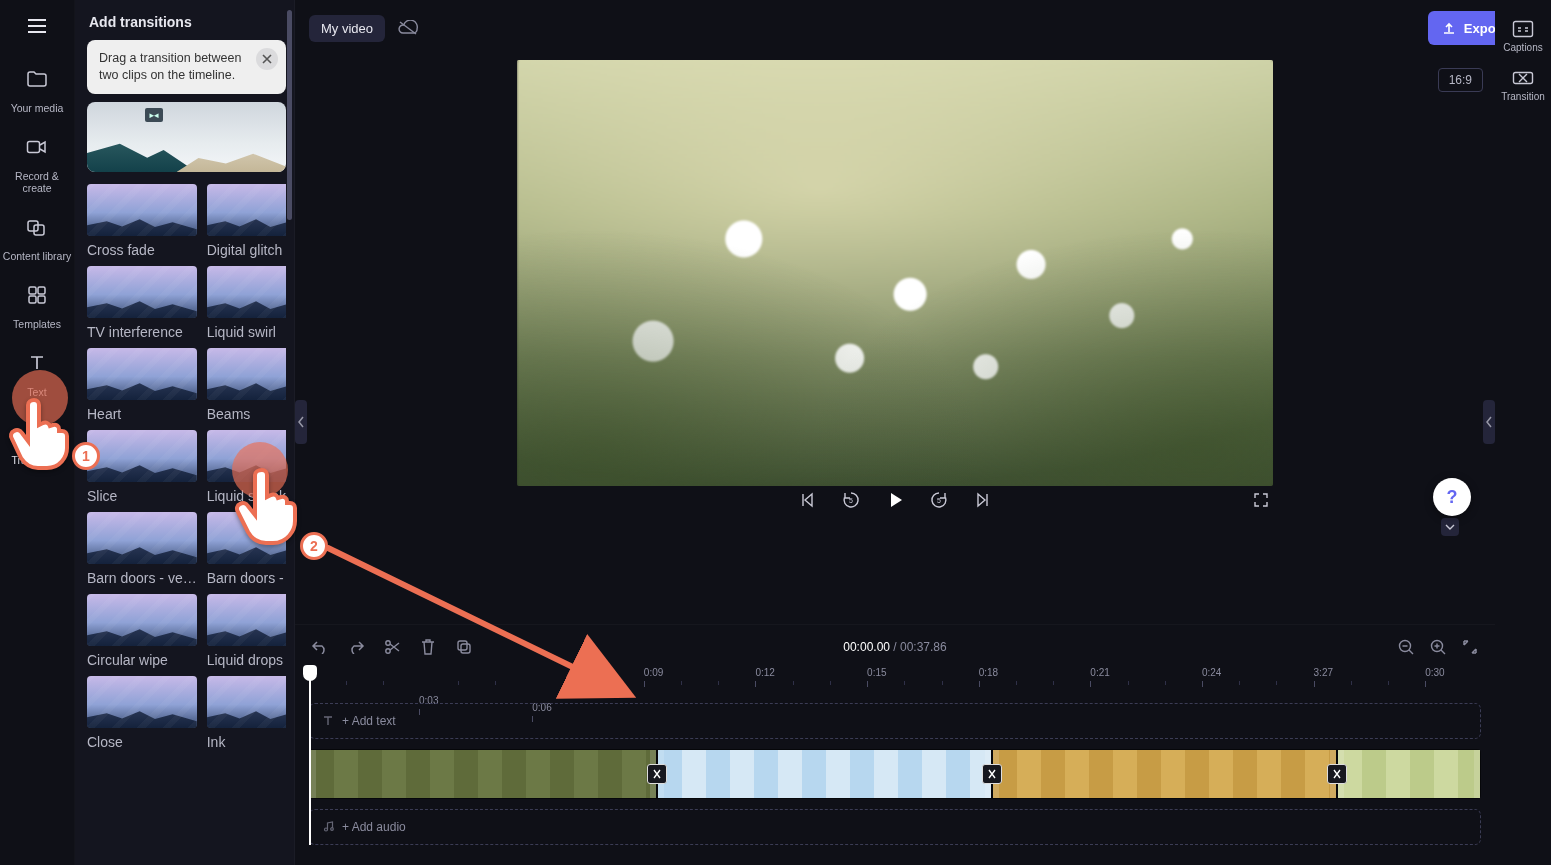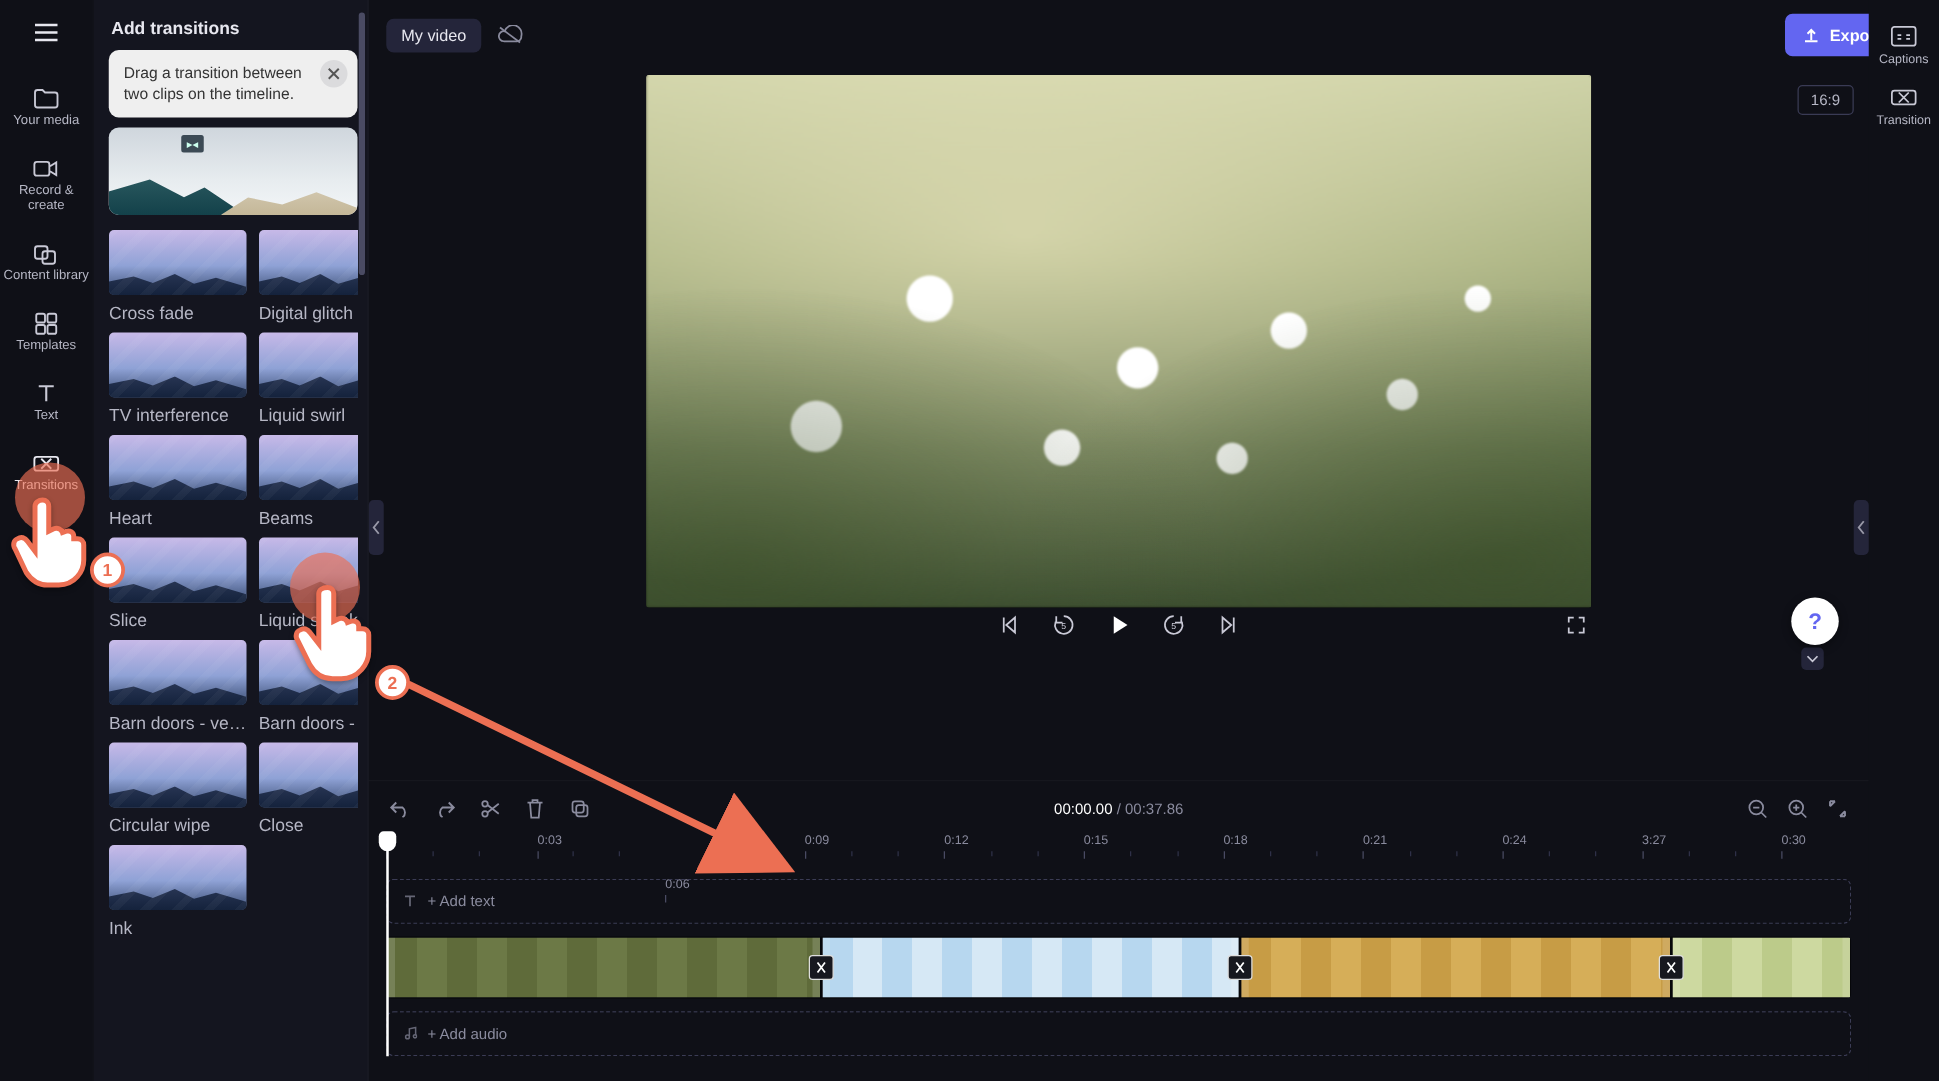--- a/index.html
+++ b/index.html
@@ -13,21 +13,21 @@
   body{
     background:var(--bg0); color:var(--text); width:1551px; height:865px; overflow:hidden; position:relative;
   }
 
   
   .app{display:flex; height:100%; position:relative;}
   .rail{
     width:75px; background:var(--bg0); display:flex; flex-direction:column; align-items:center; padding-top:6px; gap:2px; border-right:1px solid rgba(255,255,255,.02);
   }
   .rail .hamburger{width:40px;height:40px;display:flex;align-items:center;justify-content:center;border-radius:6px;margin-bottom:10px;cursor:pointer;}
-  .rail .nav-item{width:70px;display:flex;flex-direction:column;align-items:center;gap:0;padding:10px 0;color:var(--text2);cursor:pointer;}
+  .rail .nav-item{width:70px;display:flex;flex-direction:column;align-items:center;gap:12px;padding:10px 0;color:var(--text2);cursor:pointer;}
   .rail .nav-item .ico{width:22px;height:22px;display:flex;align-items:center;justify-content:center;}
   .rail .nav-item .lbl{font-size:10.5px;line-height:12px;text-align:center;color:var(--text2);}
   .rail .nav-item.active .lbl{color:var(--text);}
   .rail .nav-item.active{color:var(--text);}
 
   .panel{
     width:220px; background:var(--panel); padding:12px 8px 12px 12px; overflow:hidden; position:relative; border-right:1px solid rgba(255,255,255,.03);
   }
   .panel h2{font-size:14px;font-weight:600;margin:2px 0 10px 2px;}
   .tip{
@@ -309,20 +309,24 @@
           <div class="tr-thumb"></div>
           <div class="tr-label">Barn doors - ve…</div>
         </div>
         <div class="tr-card">
           <div class="tr-thumb"></div>
           <div class="tr-label">Barn doors - h…</div>
         </div>
         <div class="tr-card">
           <div class="tr-thumb"></div>
           <div class="tr-label">Circular wipe</div>
+        </div>
+        <div class="tr-card">
+          <div class="tr-thumb"></div>
+          <div class="tr-label">Liquid drops</div>
         </div>
         <div class="tr-card">
           <div class="tr-thumb"></div>
           <div class="tr-label">Close</div>
         </div>
         <div class="tr-card">
           <div class="tr-thumb"></div>
           <div class="tr-label">Ink</div>
         </div>
       </div>
@@ -460,21 +464,21 @@
               <svg width="16" height="16" viewBox="0 0 16 16" fill="none">
                 <path d="M6 2L2 6M2 2v4M2 2h4M10 14l4-4M14 14v-4M14 14h-4" stroke="#8a8b9e" stroke-width="1.5"></path>
               </svg>
             </span>
         </div>
       </div>
 
       <div style="position:relative;">
         <div class="ruler" id="ruler">
           <span class="tick" style="left:0">0</span>
-        <span class="tick" style="left: 121px;">0:03</span>
+        <span class="tick" style="left: 110px; margin-top: 28px;">0:03</span>
             <span class="minor" style="left: 74.4127px;"></span>
             <span class="minor" style="left: 37.2063px;"></span>
             <span class="tick" style="left: 223.238px; margin-top: 35px;">0:06</span>
             <span class="minor" style="left: 186.032px;"></span>
             <span class="minor" style="left: 148.825px;"></span>
             <span class="tick" style="left: 334.857px;">0:09</span>
             <span class="minor" style="left: 297.651px;"></span>
             <span class="minor" style="left: 260.444px;"></span>
             <span class="tick" style="left: 446.476px;">0:12</span>
             <span class="minor" style="left: 409.27px;"></span>

